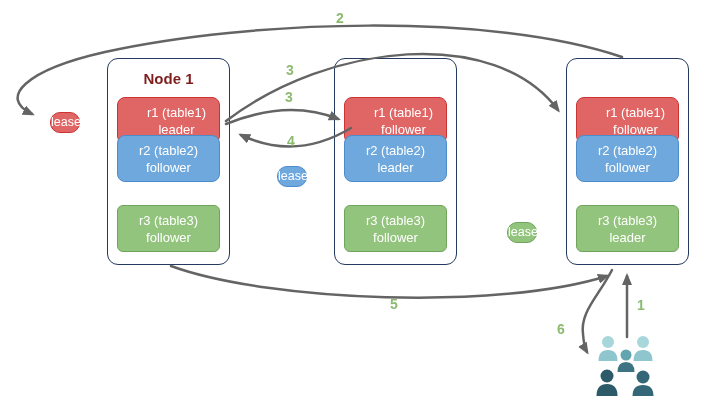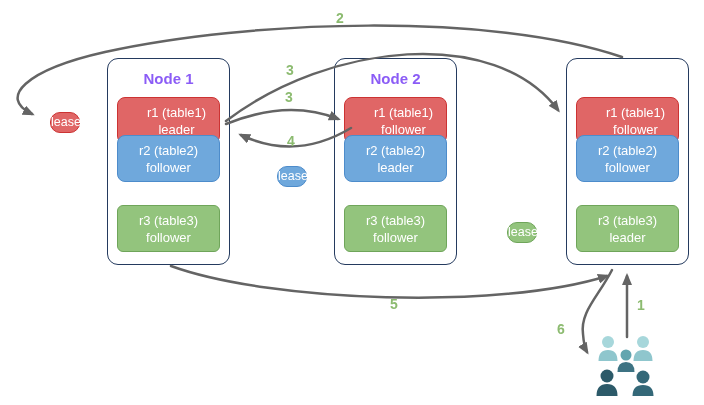--- a/index.html
+++ b/index.html
@@ -5,21 +5,21 @@
   html,body{margin:0;padding:0;background:#ffffff;}
   body{font-family:"Liberation Sans", sans-serif;}
   .canvas{position:relative;width:704px;height:405px;background:#ffffff;overflow:hidden;}
 
   .node{
     position:absolute;top:58px;width:123px;height:207px;
     background:#ffffff;border:1.6px solid #243a5e;border-radius:11px;
     box-sizing:border-box;z-index:1;
   }
   .node-title{
-    text-align:center;margin-top:11px;font-size:15px;font-weight:700;color:#8b5cf6;
+    text-align:center;margin-top:11px;font-size:15px;font-weight:700;color:#7f1d1d;
   }
   .range{
     position:absolute;left:9px;width:103px;height:47px;border-radius:8px;
     box-sizing:border-box;color:#ffffff;font-size:13px;text-align:center;
     line-height:1.32;padding-top:6px;
   }
   .range .l1,.range .l2{white-space:nowrap;}
   .r-pos-0{top:38px;padding-left:16px;} .r-pos-1{top:76px;} .r-pos-2{top:146px;border-radius:6px;}
   .red{background:#e06666;border:1.8px solid #cc3333;}
   .blue{background:#6fa8dc;border:1.8px solid #4d8ccb;}
@@ -51,21 +51,20 @@
       <div class="l1">r2 (table2)</div>
       <div class="l2">follower</div>
     </div>
     <div class="range green r-pos-2">
       <div class="l1">r3 (table3)</div>
       <div class="l2">follower</div>
     </div>
   </div>
 
   <div class="node" style="left:334px;">
-    <div class="node-title">Node 2</div>
     <div class="range red r-pos-0">
       <div class="l1">r1 (table1)</div>
       <div class="l2">follower</div>
     </div>
     <div class="range blue r-pos-1">
       <div class="l1">r2 (table2)</div>
       <div class="l2">leader</div>
     </div>
     <div class="range green r-pos-2">
       <div class="l1">r3 (table3)</div>

